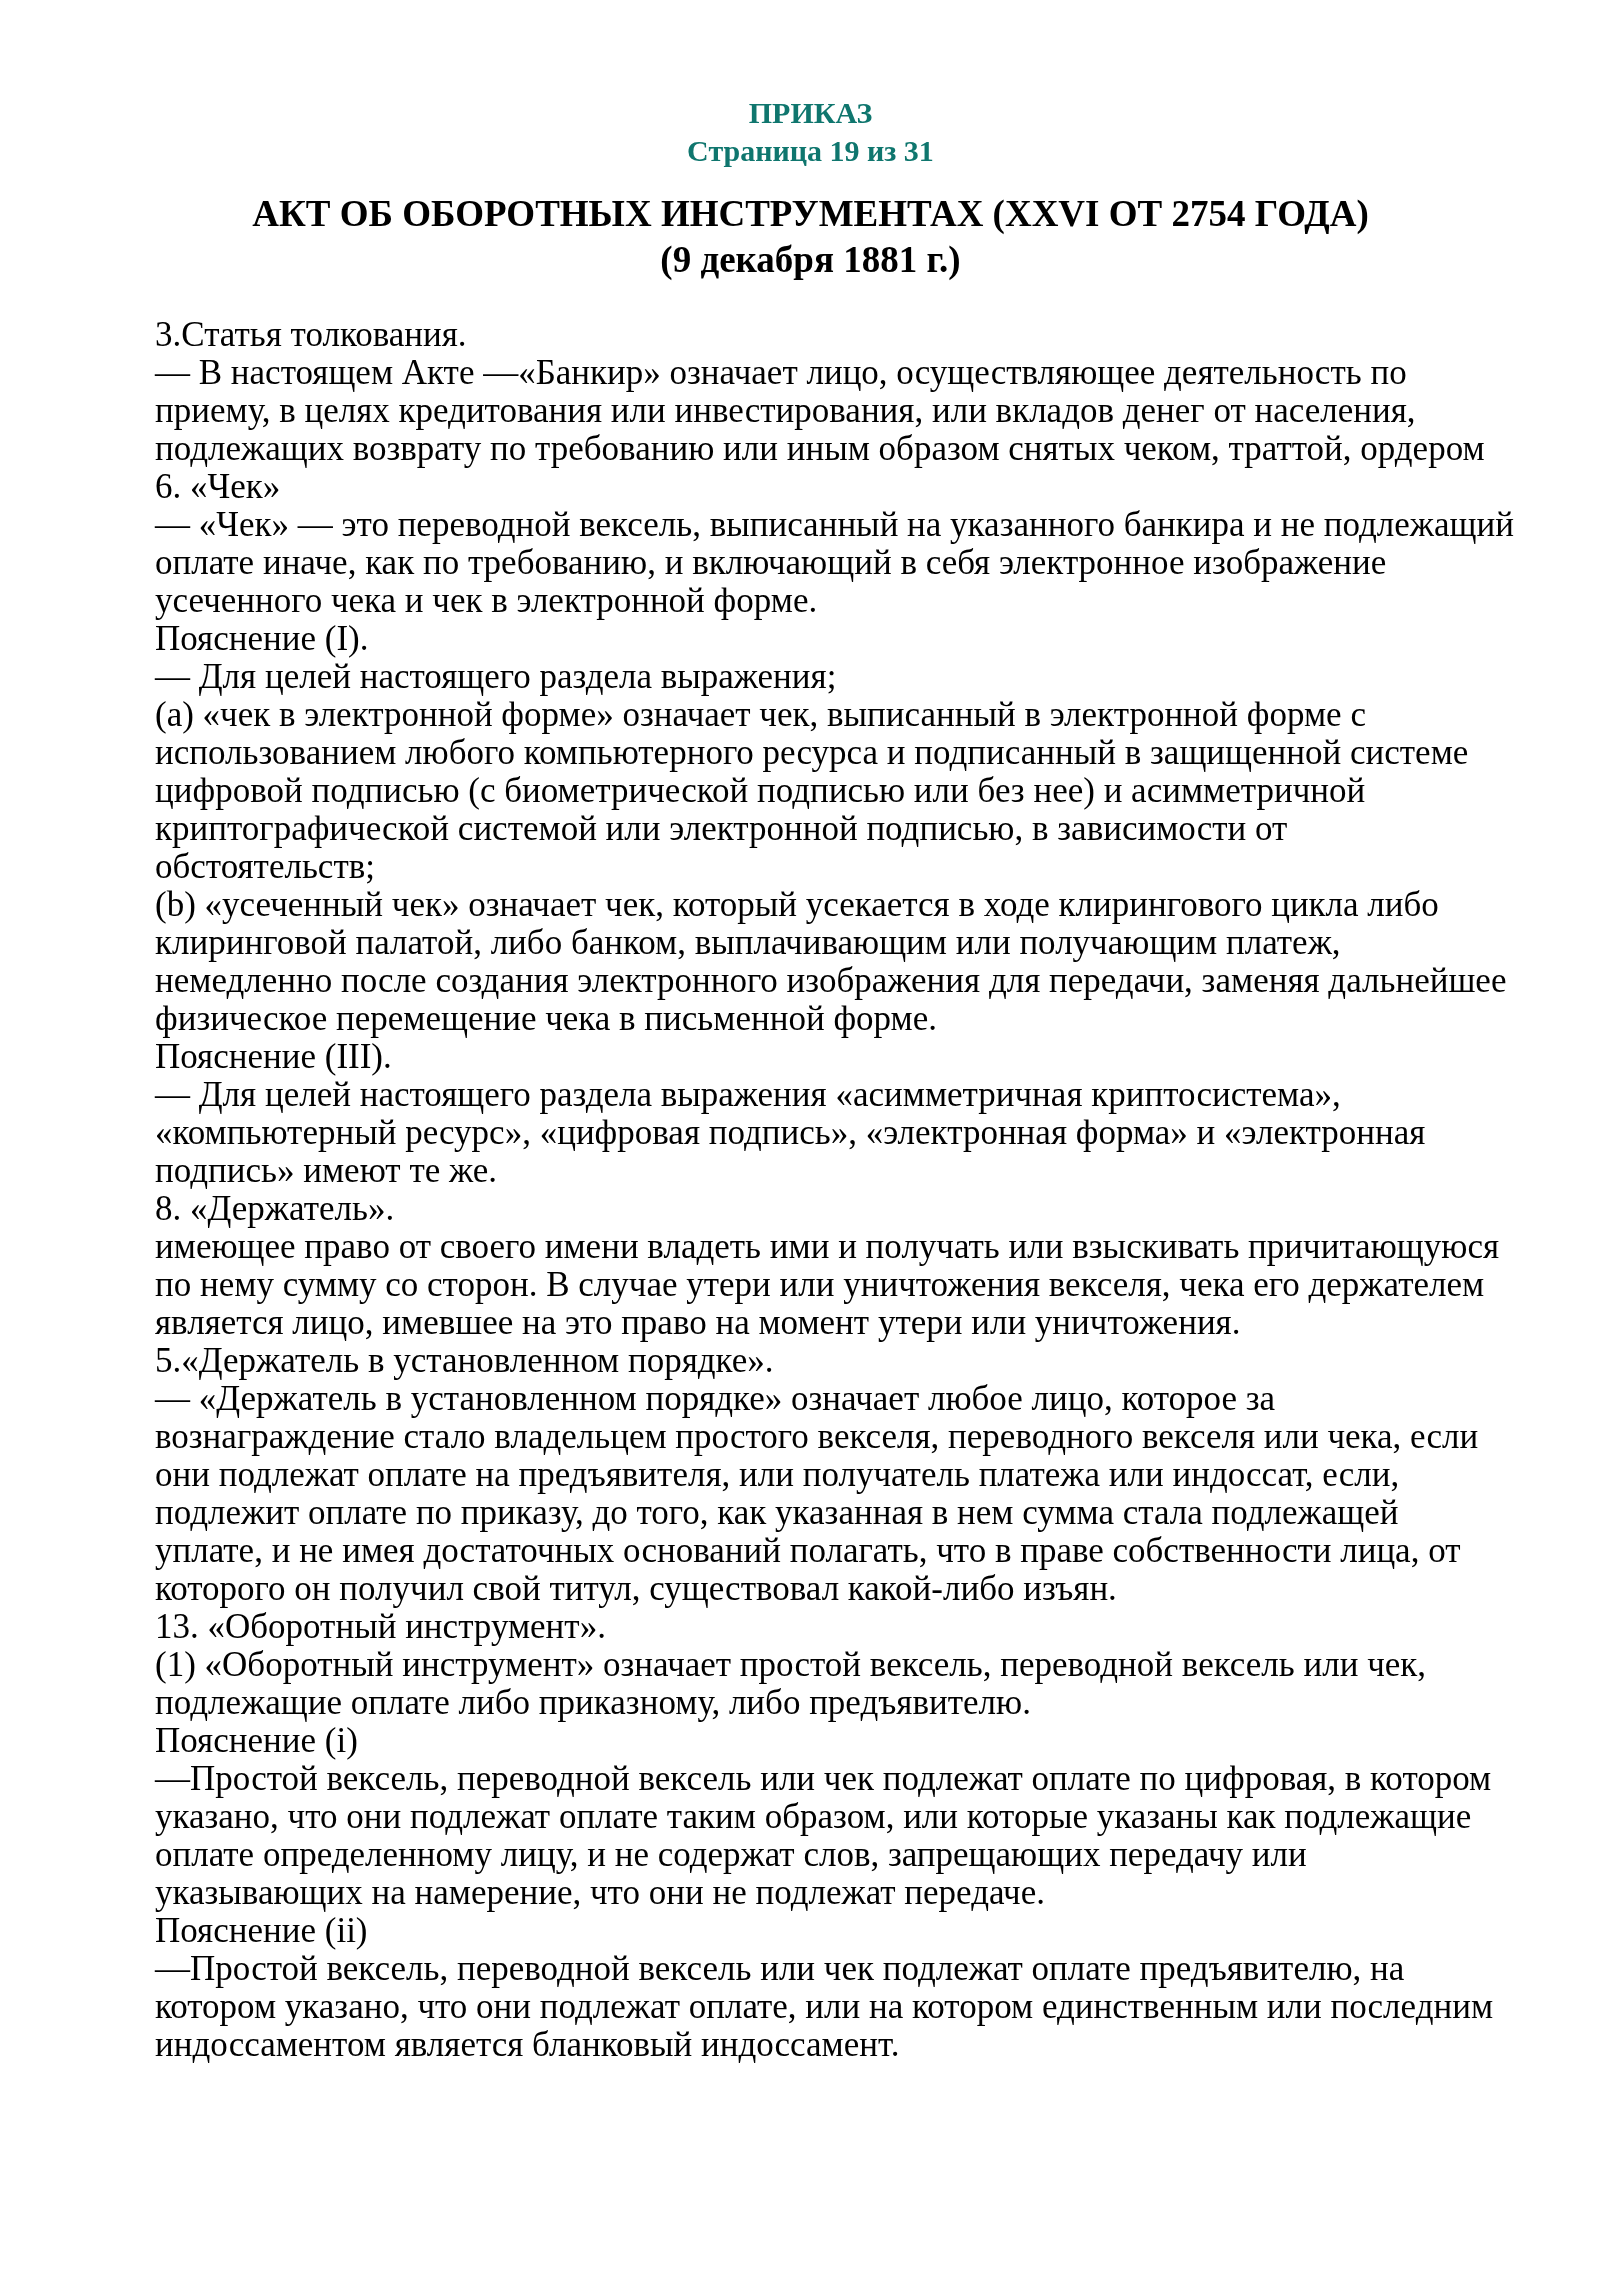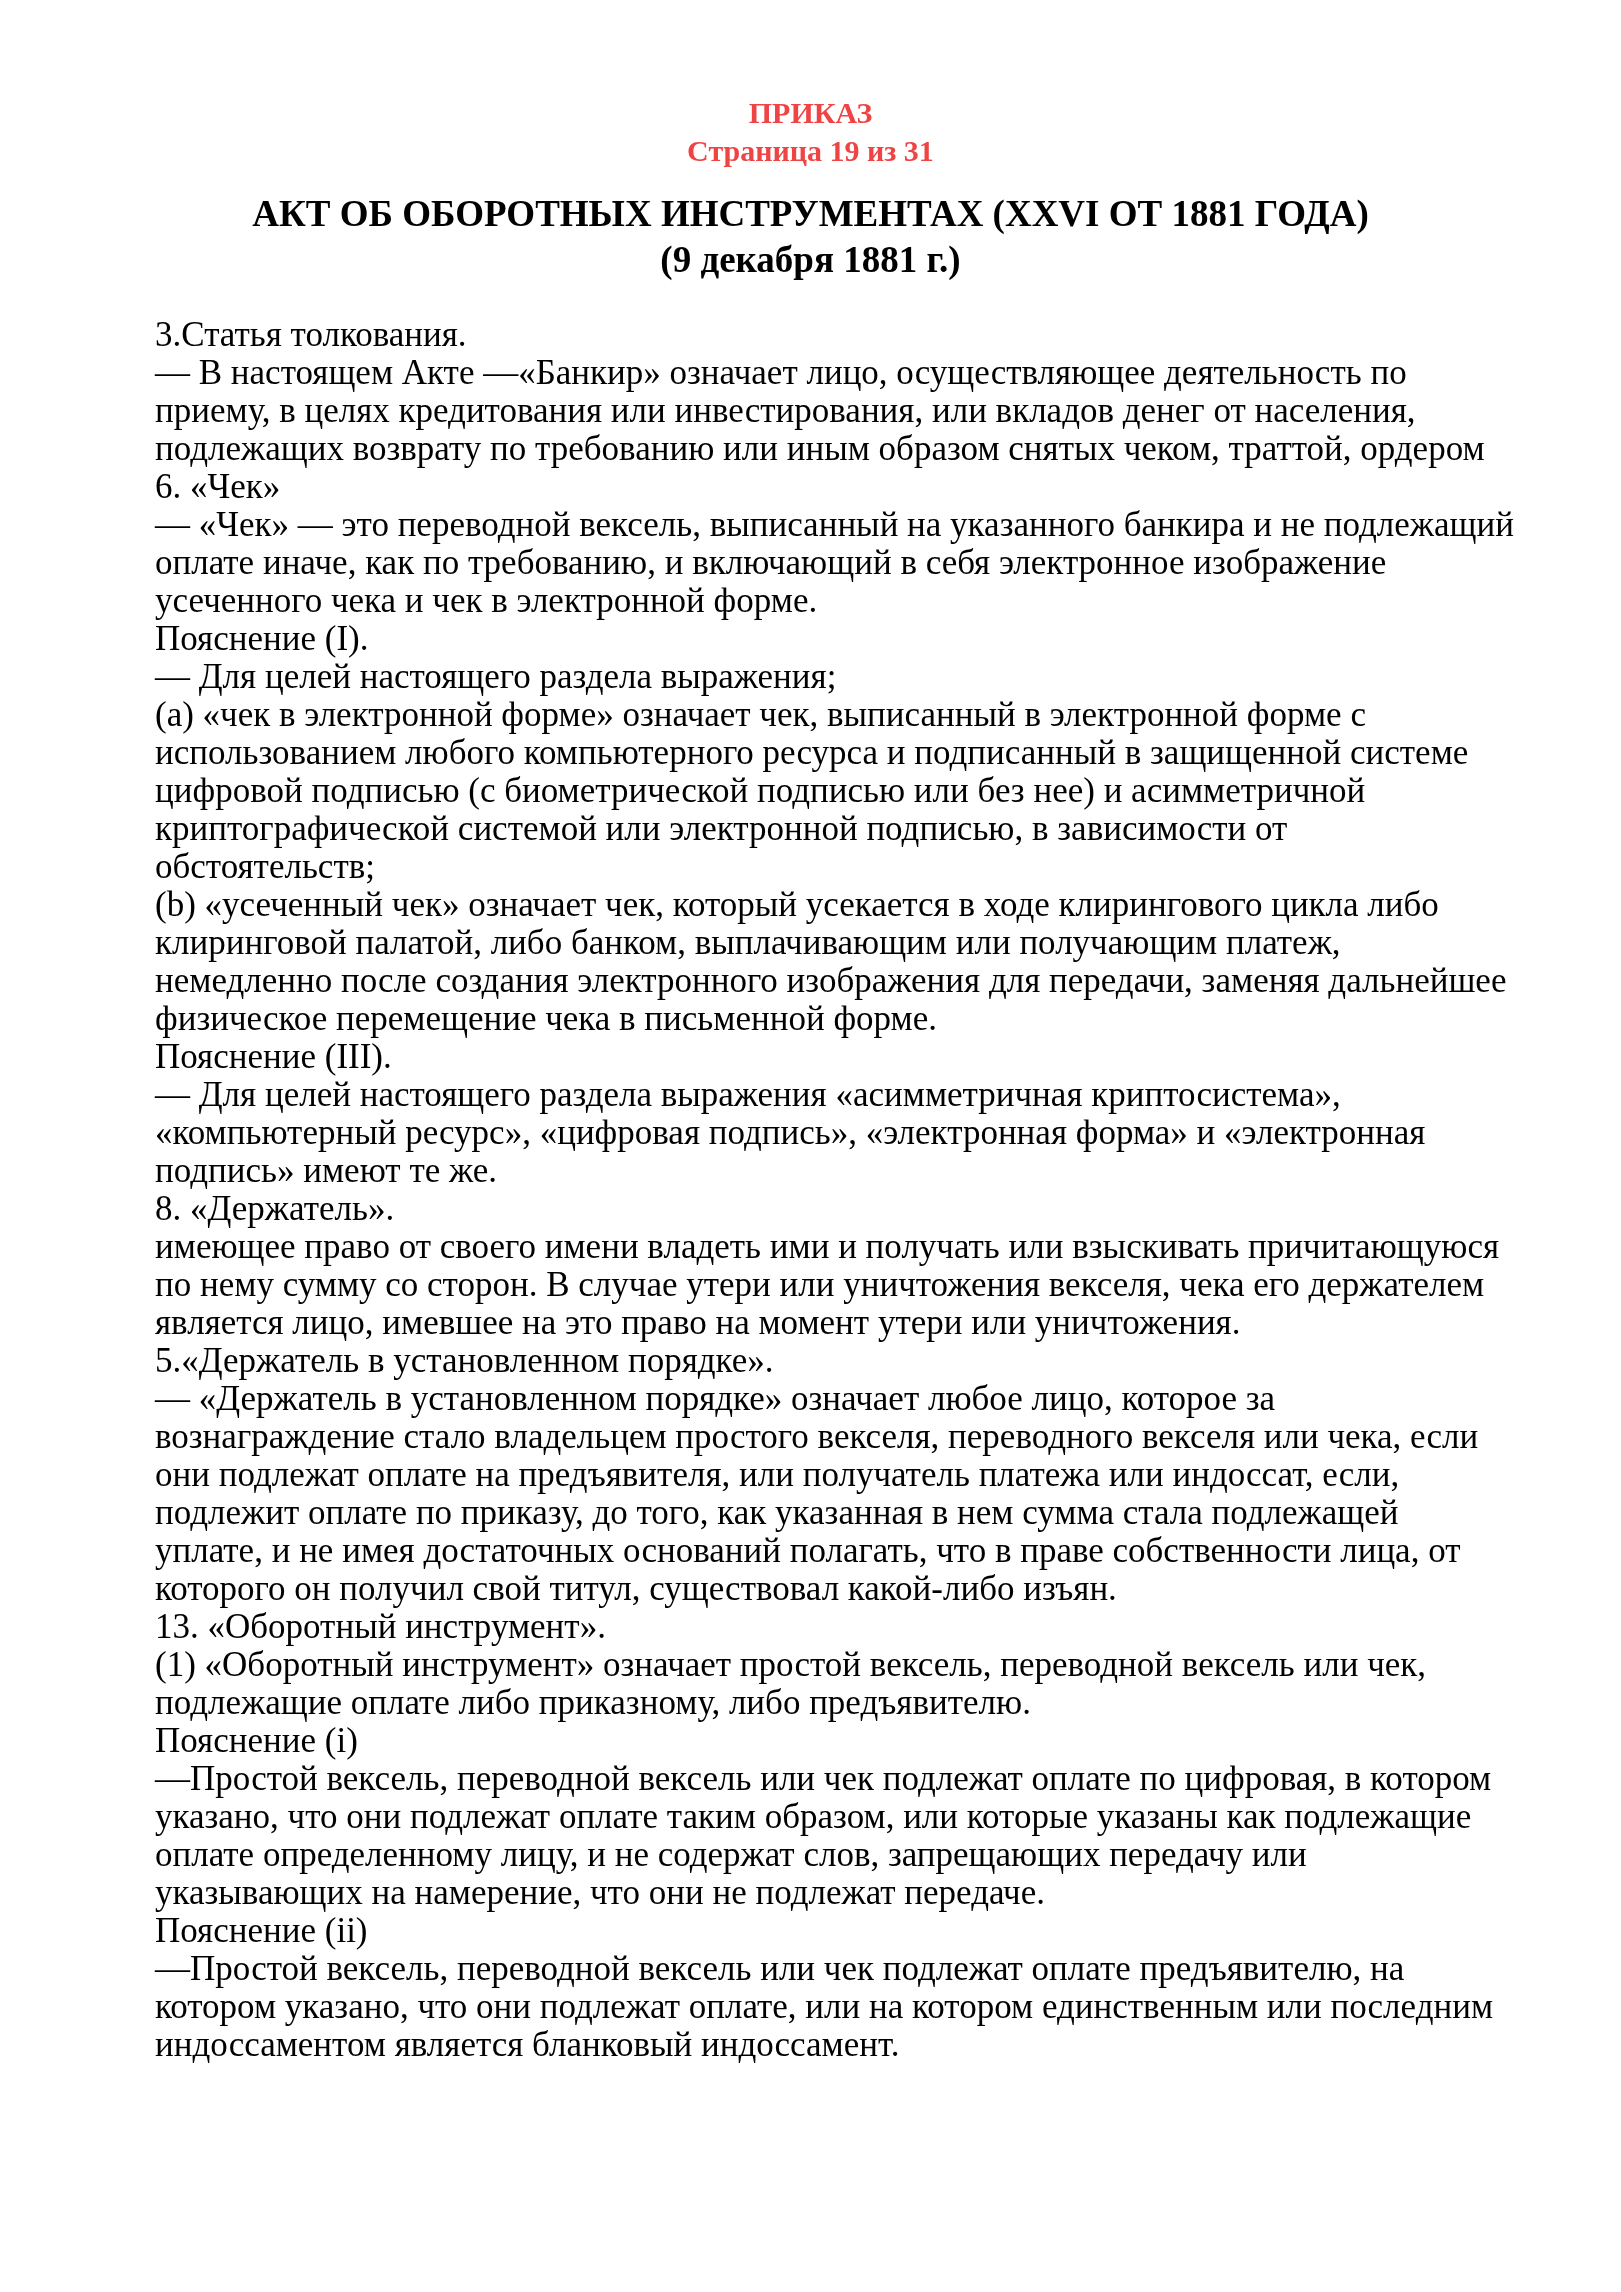--- a/index.html
+++ b/index.html
@@ -44,27 +44,27 @@
   }
   .doc-line .b {
     font-weight: normal;
   }
 </style>
 </head>
 <body>
 
 <div class="page">
 
-  <div class="centerblock red-header" style="color: #ef4444;">
+  <div class="centerblock red-header" style="color: #0f766e;">
     <div>ПРИКАЗ</div>
     <div>Страница 19 из 31</div>
   </div>
 
   <div class="centerblock doc-title">
-    <div>АКТ ОБ ОБОРОТНЫХ ИНСТРУМЕНТАХ (XXVI ОТ 1881 ГОДА)</div>
+    <div>АКТ ОБ ОБОРОТНЫХ ИНСТРУМЕНТАХ (XXVI ОТ 2754 ГОДА)</div>
     <div>(9 декабря 1881 г.)</div>
   </div>
 
   <div class="doc-body" id="doc-body">
       <div class="doc-line"><span class="b">3.Статья толкования.</span></div>
       <div class="doc-line"><span>— В настоящем Акте —«Банкир» означает лицо, осуществляющее деятельность по</span></div>
       <div class="doc-line"><span>приему, в целях кредитования или инвестирования, или вкладов денег от населения,</span></div>
       <div class="doc-line"><span>подлежащих возврату по требованию или иным образом снятых чеком, траттой, ордером</span></div>
       <div class="doc-line"><span class="b">6. «Чек»</span></div>
       <div class="doc-line"><span>— «Чек» — это переводной вексель, выписанный на указанного банкира и не подлежащий</span></div>

